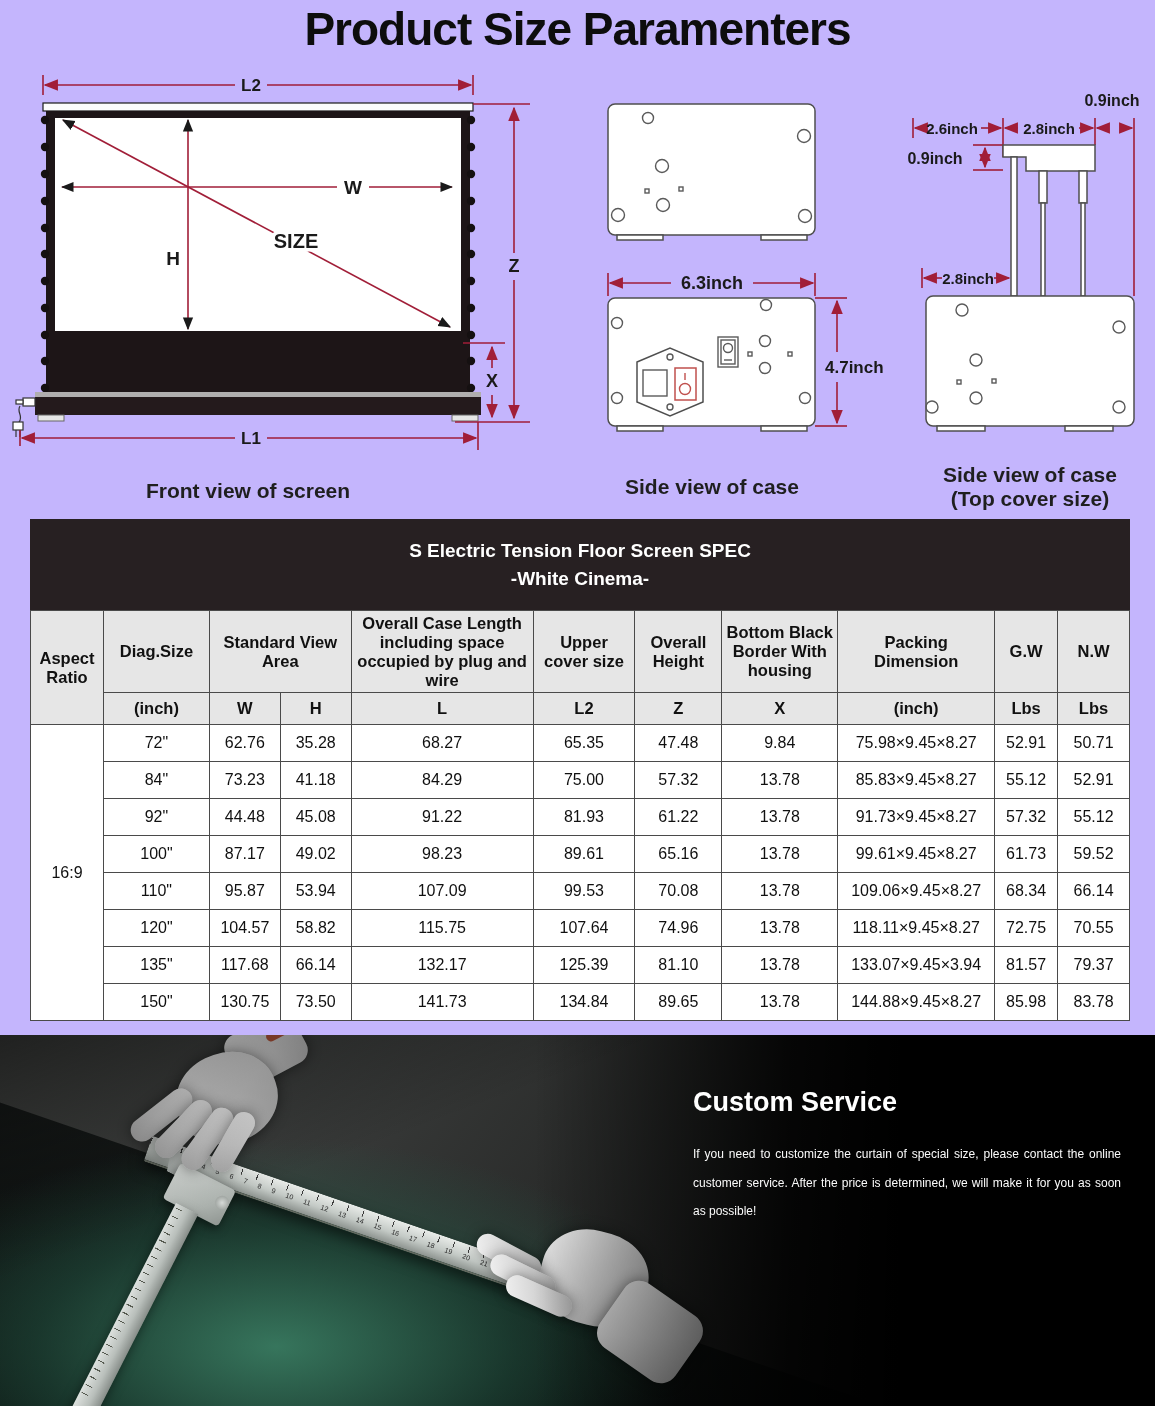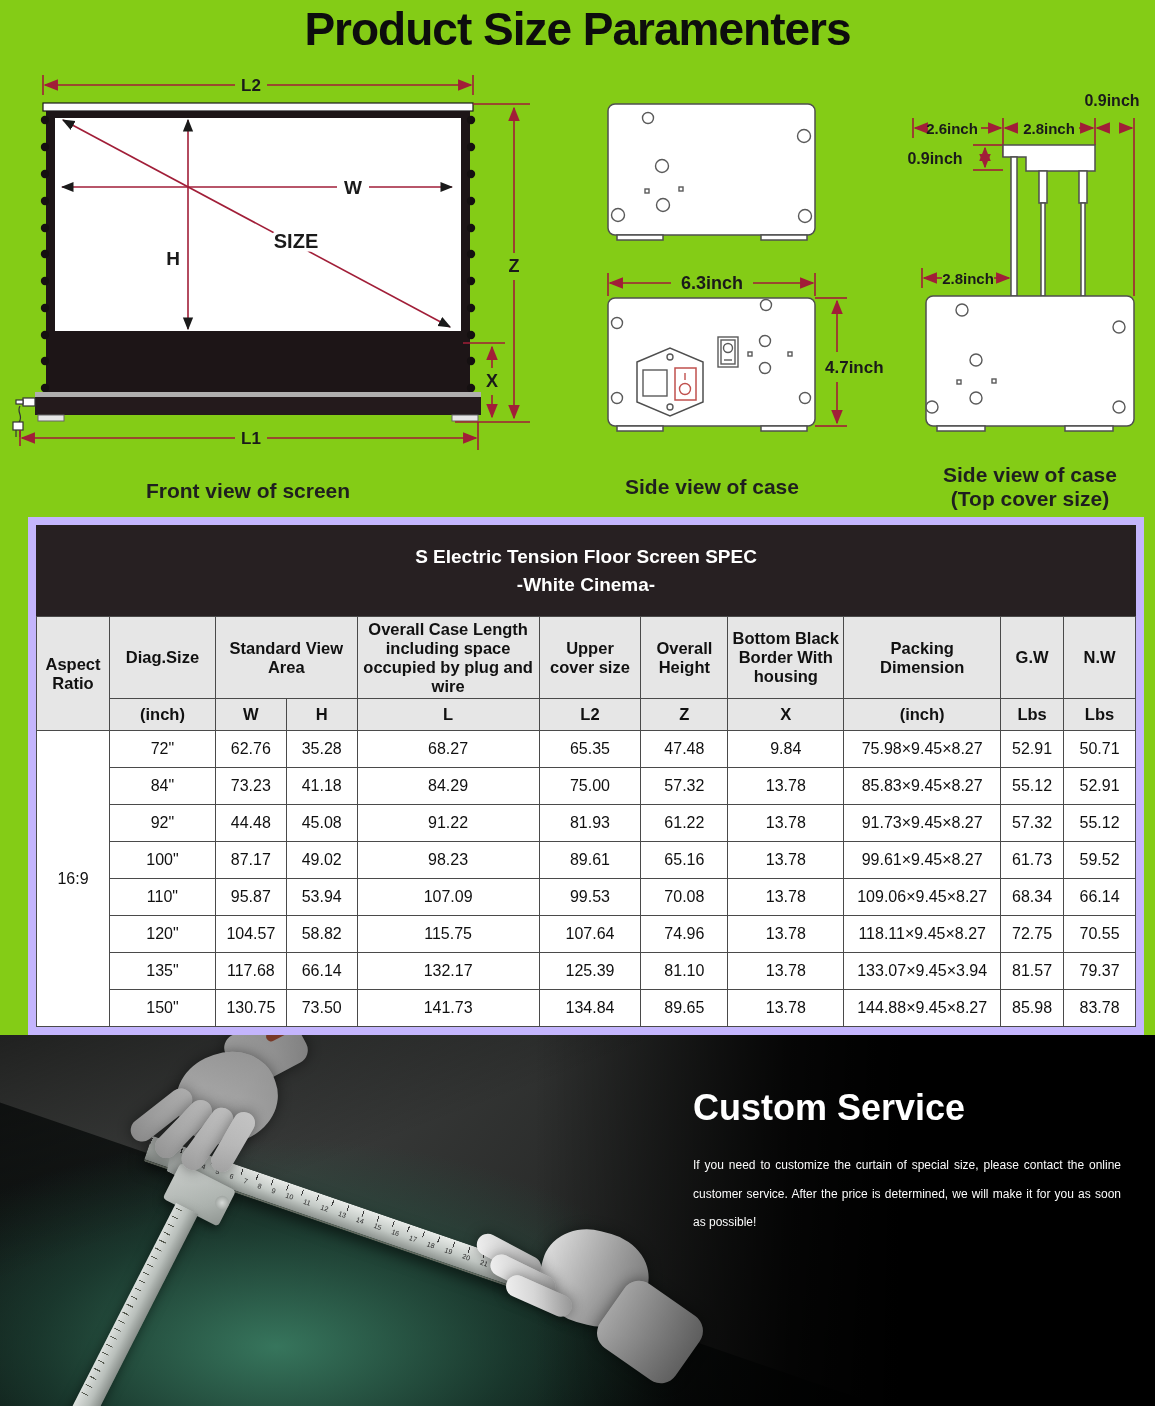--- a/index.html
+++ b/index.html
@@ -1,30 +1,30 @@
 <!DOCTYPE html>
 <html><head>
 <meta charset="utf-8">
 <style>
   html,body{margin:0;padding:0;background:#fff;}
-  .page{position:relative;width:1155px;height:1406px;background:#84cc16;overflow:hidden;
+  .page{position:relative;width:1155px;height:1406px;background:#c4b5fd;overflow:hidden;
         font-family:"Liberation Sans","DejaVu Sans",sans-serif;color:#111;}
   
   .main-title{position:absolute;top:2px;left:0;width:100%;text-align:center;
     font-size:46px;font-weight:bold;letter-spacing:-1px;color:#0d0d0d;}
   
   .diag{position:absolute;}
   .diag text{font-family:"Liberation Sans","DejaVu Sans",sans-serif;}
   .dim{stroke:#a11e38;stroke-width:1.6;fill:none;}
   .dimtxt{fill:#1a1a1a;font-weight:bold;}
   .shape{stroke:#4f4f4f;stroke-width:1.5;fill:#fff;}
   .hole{stroke:#5a5a5a;stroke-width:1.4;fill:none;}
   .cap{fill:#1f1f1f;font-weight:600;}
   
-  .spec{position:absolute;left:28px;top:517px;width:1100px;border:8px solid #c4b5fd;}
+  .spec{position:absolute;left:28px;top:517px;width:1100px;border:2px solid #c4b5fd;}
   .spec-band{background:#272022;color:#fff;height:91px;display:flex;flex-direction:column;
     align-items:center;justify-content:center;line-height:28px;font-size:19px;font-weight:600;}
   table.spec-table{width:100%;border-collapse:collapse;table-layout:fixed;}
   .spec-table th,.spec-table td{border:1px solid #4a4a4a;text-align:center;vertical-align:middle;padding:2px 3px;}
   .spec-table thead th{background:#e6e6e6;font-size:16.5px;font-weight:600;color:#111;}
   .spec-table thead tr.gr{height:82px;}
   .spec-table thead tr.sub{height:32px;}
   .spec-table tbody tr{height:37px;}
   .spec-table tbody td{font-size:16px;background:#fff;color:#101010;}
   td.aspect-cell{font-size:17px;}
@@ -58,21 +58,21 @@
   .cal-bar{position:absolute;left:30px;top:44px;width:25px;height:235px;
      background:linear-gradient(90deg,#dde1de 0%,#b9bfbb 55%,#878d89 100%);
      box-shadow:0 5px 12px rgba(0,0,0,.5);}
   .cal-bar-ticks{position:absolute;left:2px;top:4px;width:7px;height:210px;
      background:repeating-linear-gradient(180deg,#55594f 0 1px,transparent 1px 9px);}
   .cal-hole{position:absolute;width:5px;height:5px;border-radius:50%;background:#565b57;}
   .glove{position:absolute;background:linear-gradient(150deg,#f1f1f1 0%,#cfcfcf 55%,#a8a8a8 100%);
      box-shadow:0 0 14px rgba(0,0,0,.45);}
   .finger{border-radius:12px;}
   .service{position:absolute;left:693px;top:52px;width:428px;color:#fff;}
-  .service h2{margin:0 0 22px 0;font-size:36px;font-weight:bold;}
+  .service h2{margin:0 0 22px 0;font-size:27px;font-weight:bold;}
   .service p{margin:0;font-size:12px;line-height:28.5px;text-align:justify;color:#fbfbfb;}
 </style>
 </head>
 <body>
 
 <div class="page">
 
   <div class="main-title">Product Size Paramenters</div>
 
   <svg class="diag" style="left:0;top:70px" width="540" height="450" viewBox="0 0 540 450">

